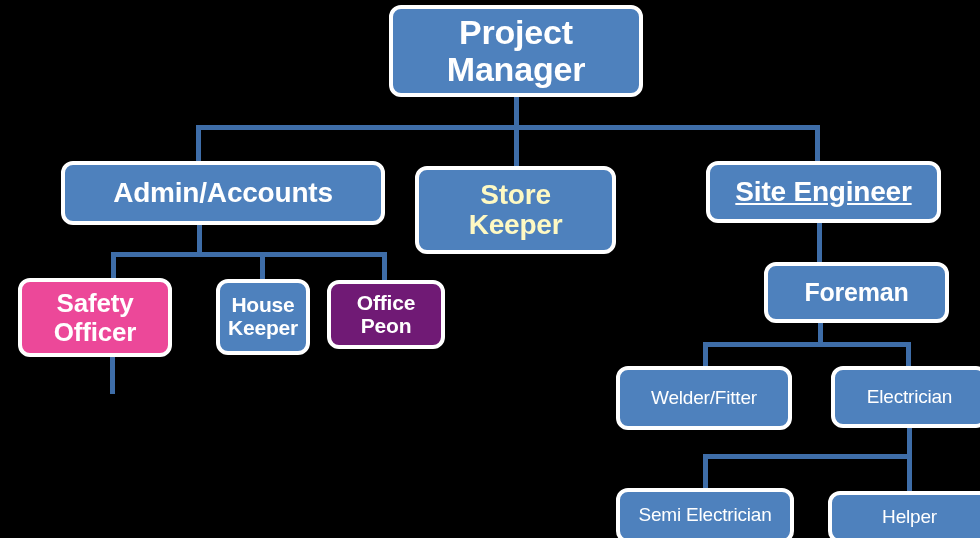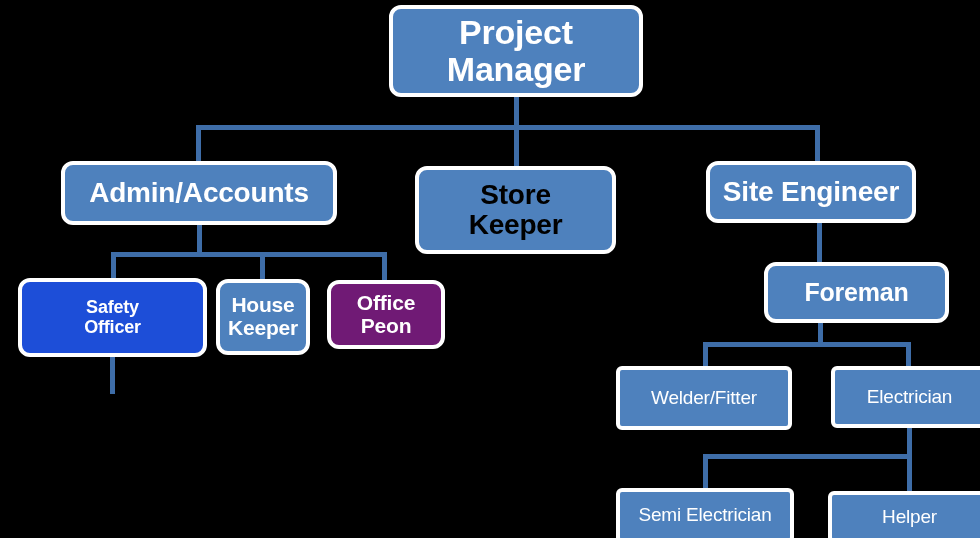--- a/index.html
+++ b/index.html
@@ -27,21 +27,21 @@
     display: flex;
     align-items: center;
     justify-content: center;
     text-align: center;
     line-height: 1.08;
     letter-spacing: -0.2px;
     z-index: 3;
     white-space: pre-line;
   }
   .node.bold { font-weight: bold; }
-  .node.reg  { font-weight: normal; border-radius: 6px; }
+  .node.reg  { font-weight: normal; }
 
   .conn {
     position: absolute;
     background: #3E6DA8;
     z-index: 1;
   }
 </style>
 </head>
 <body>
 
@@ -61,25 +61,25 @@
     <div class="conn" style="left: 802px; top: 322px; width: 5px; height: 24px; background: rgb(62, 109, 168);"></div>
     <div class="conn" style="left: 687px; top: 342px; width: 208px; height: 5px; background: rgb(62, 109, 168);"></div>
     <div class="conn" style="left: 687px; top: 342px; width: 5px; height: 27px; background: rgb(62, 109, 168);"></div>
     <div class="conn" style="left: 890px; top: 342px; width: 5px; height: 27px; background: rgb(62, 109, 168);"></div>
     <div class="conn" style="left: 891px; top: 427px; width: 5px; height: 31px; background: rgb(62, 109, 168);"></div>
     <div class="conn" style="left: 687px; top: 454px; width: 208px; height: 5px; background: rgb(62, 109, 168);"></div>
     <div class="conn" style="left: 687px; top: 454px; width: 5px; height: 36px; background: rgb(62, 109, 168);"></div>
     <div class="conn" style="left: 891px; top: 454px; width: 5px; height: 39px; background: rgb(62, 109, 168);"></div>
     <div class="node bold" style="left: 373px; top: 5px; width: 254px; height: 92px; font-size: 34px; background: rgb(78, 129, 189); border-color: rgb(255, 255, 255); color: rgb(255, 255, 255);">Project
 Manager</div>
-    <div class="node bold" style="left: 45px; top: 161px; width: 276px; height: 64px; font-size: 28px; background: rgb(78, 129, 189); border-color: rgb(255, 255, 255); color: rgb(255, 255, 255);">Admin/Accounts</div>
-    <div class="node bold" style="left: 399px; top: 166px; width: 201px; height: 88px; font-size: 28px; background: rgb(78, 129, 189); border-color: rgb(255, 255, 255); color: #000000;">Store
+    <div class="node bold" style="left: 45px; top: 161px; width: 324px; height: 64px; font-size: 28px; background: rgb(78, 129, 189); border-color: rgb(255, 255, 255); color: rgb(255, 255, 255);">Admin/Accounts</div>
+    <div class="node bold" style="left: 399px; top: 166px; width: 201px; height: 88px; font-size: 28px; background: rgb(78, 129, 189); border-color: rgb(255, 255, 255); color: #fef9c3;">Store
 Keeper</div>
-    <div class="node bold" style="left: 690px; top: 161px; width: 210px; height: 62px; font-size: 28px; background: rgb(78, 129, 189); border-color: rgb(255, 255, 255); color: rgb(255, 255, 255);">Site Engineer</div>
-    <div class="node bold" style="left: 2px; top: 278px; width: 189px; height: 79px; font-size: 18px; background: #1d4ed8; border-color: rgb(255, 255, 255); color: rgb(255, 255, 255);">Safety
+    <div class="node bold" style="left: 690px; top: 161px; width: 235px; height: 62px; font-size: 28px; background: rgb(78, 129, 189); border-color: rgb(255, 255, 255); color: rgb(255, 255, 255); text-decoration: underline;">Site Engineer</div>
+    <div class="node bold" style="left: 2px; top: 278px; width: 154px; height: 79px; font-size: 26px; background: #ec4899; border-color: rgb(255, 255, 255); color: rgb(255, 255, 255);">Safety
 Officer</div>
     <div class="node bold" style="left: 200px; top: 279px; width: 94px; height: 76px; font-size: 21px; background: rgb(78, 129, 189); border-color: rgb(255, 255, 255); color: rgb(255, 255, 255);">House
 Keeper</div>
     <div class="node bold" style="left: 311px; top: 280px; width: 118px; height: 69px; font-size: 21px; background: #701a75; border-color: rgb(255, 255, 255); color: rgb(255, 255, 255);">Office
 Peon</div>
     <div class="node bold" style="left: 748px; top: 262px; width: 185px; height: 61px; font-size: 25px; background: rgb(78, 129, 189); border-color: rgb(255, 255, 255); color: rgb(255, 255, 255);">Foreman</div>
     <div class="node reg" style="left: 600px; top: 366px; width: 176px; height: 64px; font-size: 19px; background: rgb(78, 129, 189); border-color: rgb(255, 255, 255); color: rgb(255, 255, 255);">Welder/Fitter</div>
     <div class="node reg" style="left: 815px; top: 366px; width: 157px; height: 62px; font-size: 19px; background: rgb(78, 129, 189); border-color: rgb(255, 255, 255); color: rgb(255, 255, 255); text-align: center;">Electrician</div>
     <div class="node reg" style="left: 600px; top: 488px; width: 178px; height: 55px; font-size: 19px; background: rgb(78, 129, 189); border-color: rgb(255, 255, 255); color: rgb(255, 255, 255);">Semi Electrician</div>
     <div class="node reg" style="left: 812px; top: 491px; width: 163px; height: 52px; font-size: 19px; background: rgb(78, 129, 189); border-color: rgb(255, 255, 255); color: rgb(255, 255, 255);">Helper</div>

